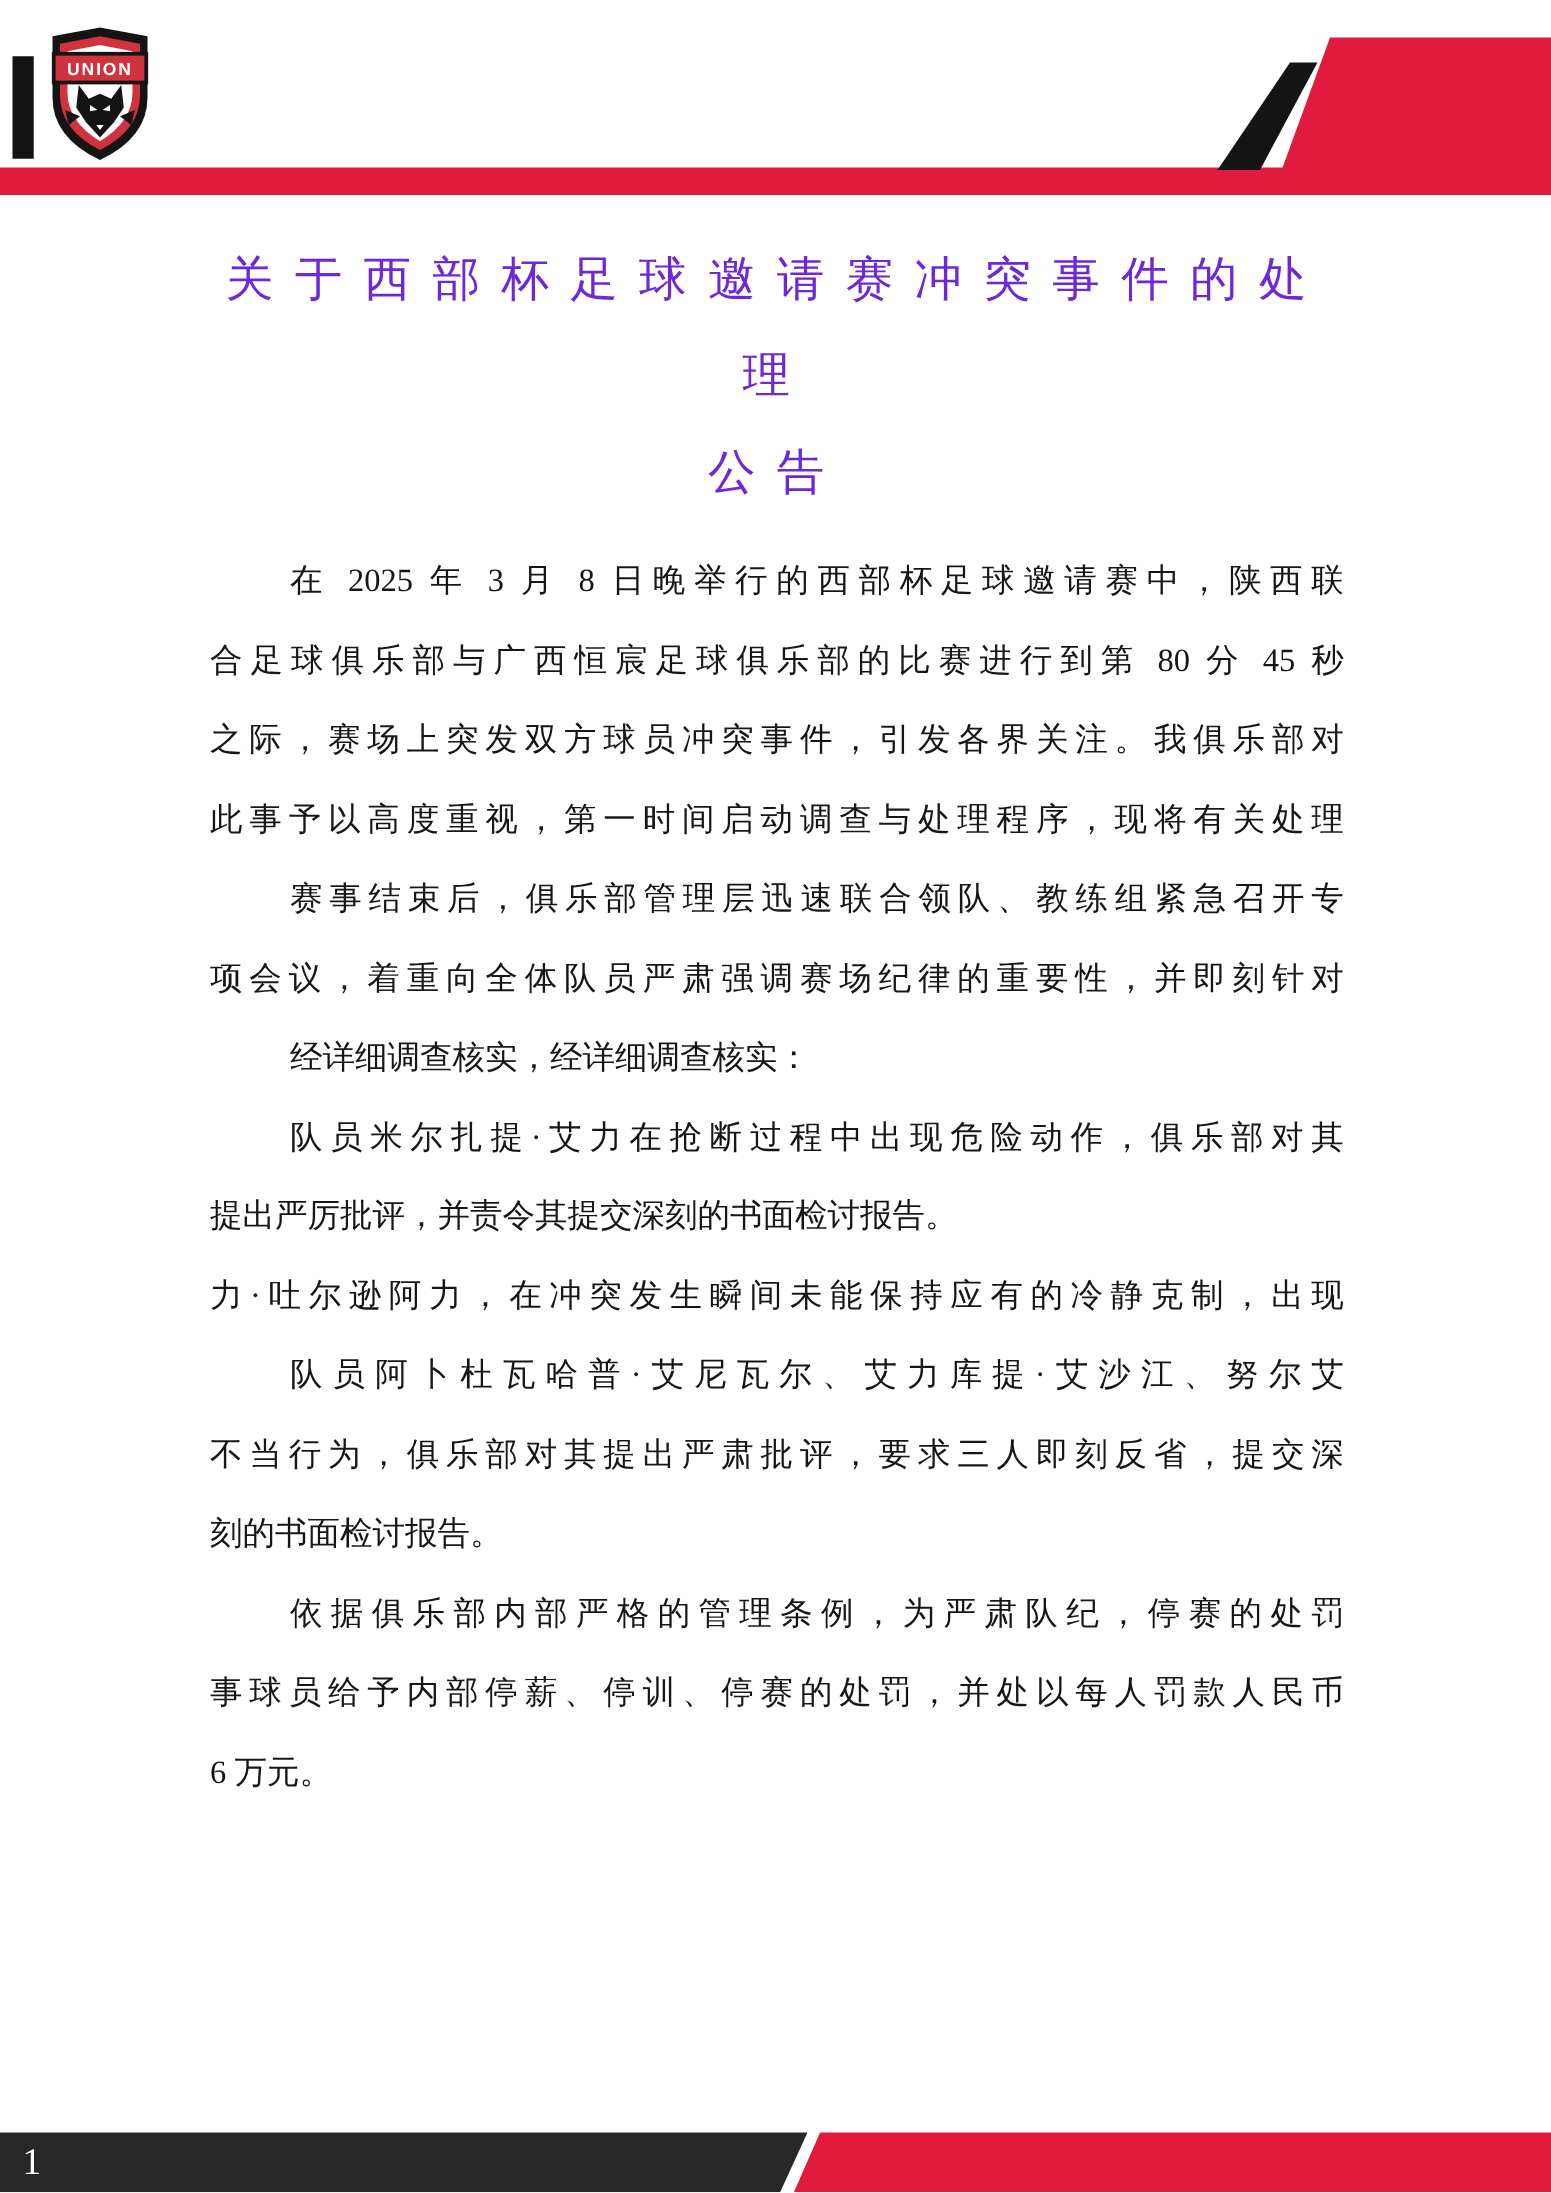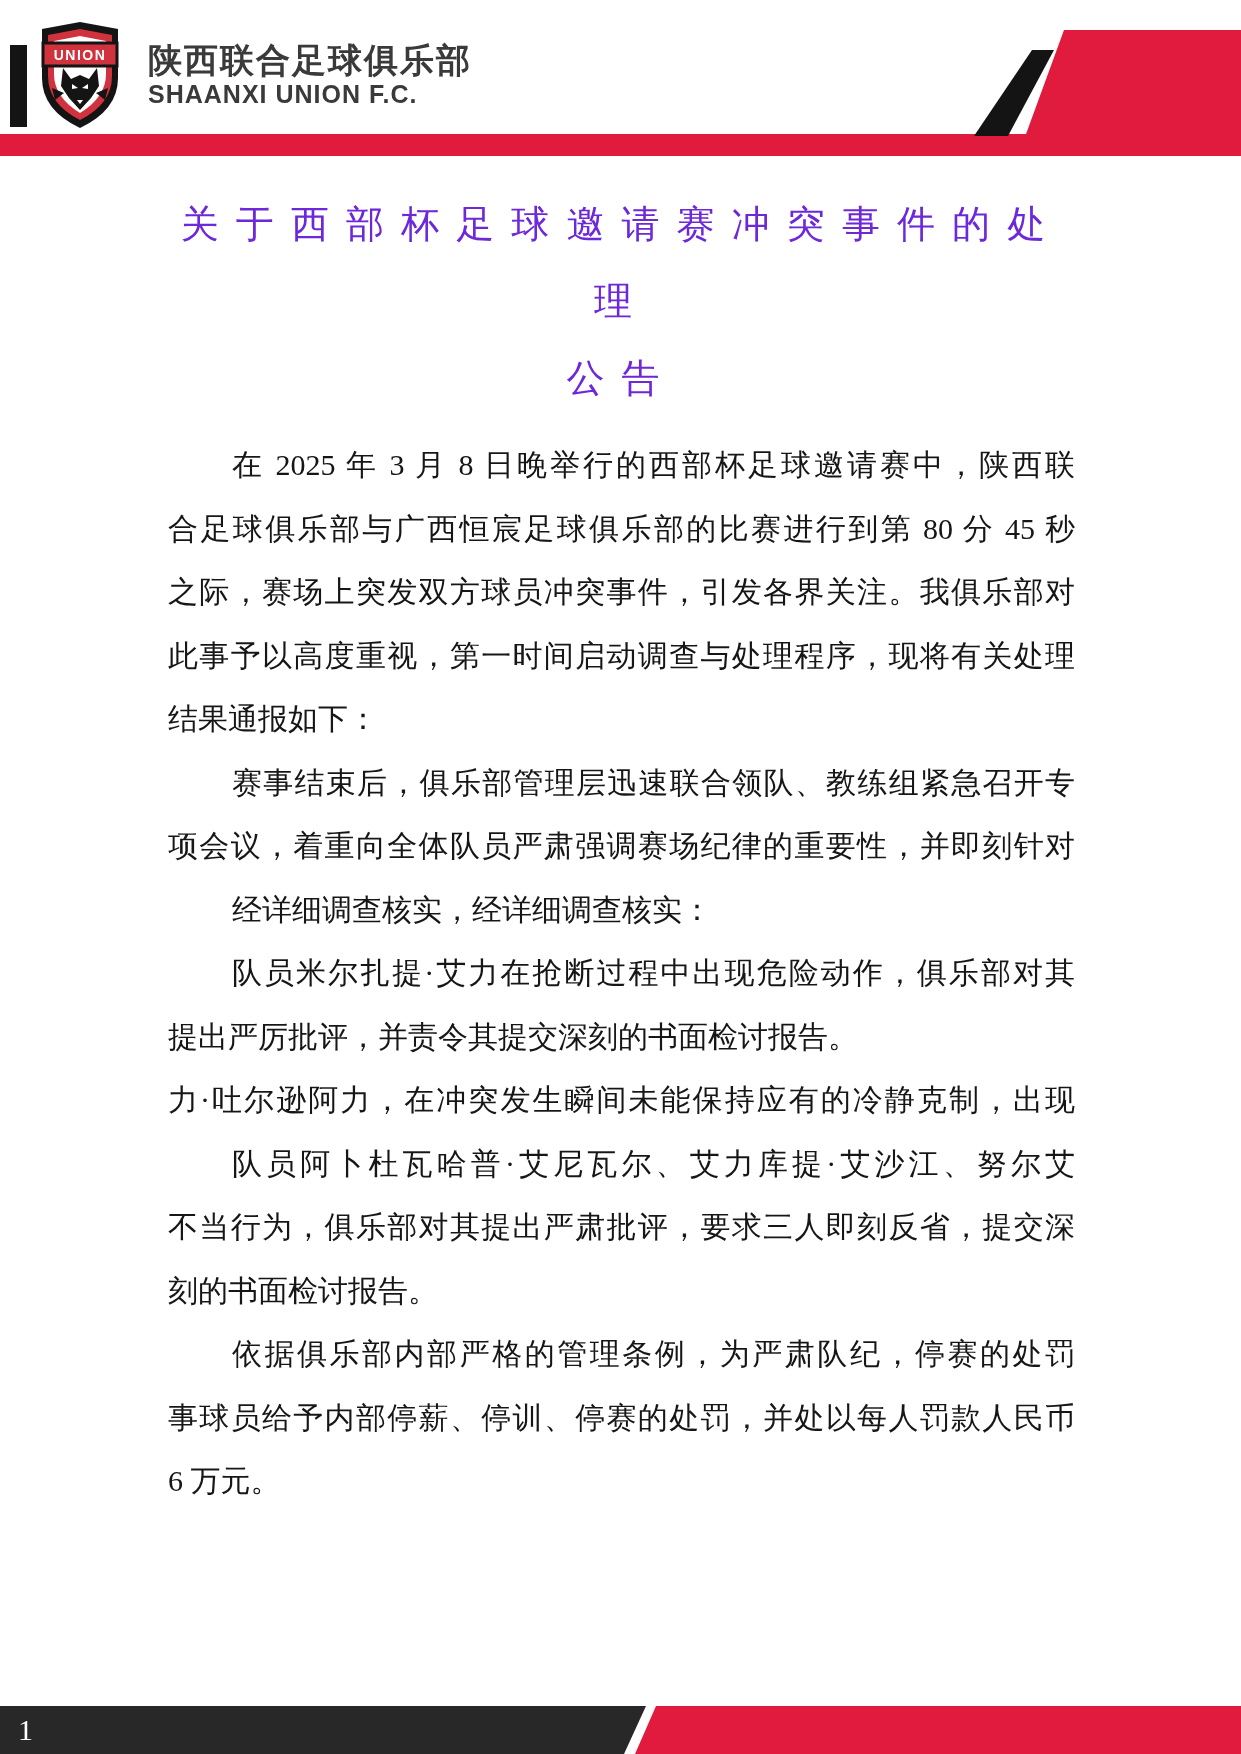--- a/index.html
+++ b/index.html
@@ -27,21 +27,21 @@
   }
 
   
   .content{position:absolute;left:168px;top:186px;width:907px;}
   .doc-title{
     margin:0 0 16px 0;
     font-size:38px;font-weight:400;color:#6d28d9;
     text-align:center;letter-spacing:0.45em;line-height:77px;
   }
   .doc-title .t-line{display:block;}
-  .doc-body{font-size:30px;color:#161616;}
+  .doc-body{font-size:26px;color:#161616;}
   .line{
     line-height:63.5px;
     text-align:justify;
     text-align-last:justify;
     white-space:nowrap;
   }
   .line.end{text-align-last:left;}
   .line.indent{text-indent:64px;}
 
   
@@ -78,38 +78,33 @@
       <g>
         <path d="M42 90 L31 78 L23 66 L25 48 L33 59 L42 55 L51 59 L59 48 L61 66 L53 78 Z" fill="#141414"></path>
         <polygon points="14,68 26,73 17,80" fill="#141414"></polygon>
         <polygon points="70,68 58,73 67,80" fill="#141414"></polygon>
         <polygon points="34,64 40,68 34,69" fill="#ffffff"></polygon>
         <polygon points="50,64 44,68 50,69" fill="#ffffff"></polygon>
         <polygon points="39,80 45,80 42,84" fill="#ffffff"></polygon>
       </g>
     </svg>
 
-    <div class="club-names">
-      <div class="club-name-zh">陕西联合足球俱乐部</div>
-      <div class="club-name-en">SHAANXI UNION F.C.</div>
-    </div>
   </div>
 
   <div class="content">
     <h1 class="doc-title">
       <span class="t-line">关于西部杯足球邀请赛冲突事件的处理</span>
       <span class="t-line">公告</span>
     </h1>
 
     <div class="doc-body">
       <div class="line indent">在 2025 年 3 月 8 日晚举行的西部杯足球邀请赛中，陕西联</div>
       <div class="line">合足球俱乐部与广西恒宸足球俱乐部的比赛进行到第 80 分 45 秒</div>
       <div class="line">之际，赛场上突发双方球员冲突事件，引发各界关注。我俱乐部对</div>
       <div class="line">此事予以高度重视，第一时间启动调查与处理程序，现将有关处理</div>
-      <div class="line end">结果通报如下：</div>
       <div class="line indent">赛事结束后，俱乐部管理层迅速联合领队、教练组紧急召开专</div>
       <div class="line">项会议，着重向全体队员严肃强调赛场纪律的重要性，并即刻针对</div>
       <div class="line indent end">经详细调查核实，经详细调查核实：</div>
       <div class="line indent">队员米尔扎提·艾力在抢断过程中出现危险动作，俱乐部对其</div>
       <div class="line end">提出严厉批评，并责令其提交深刻的书面检讨报告。</div>
       <div class="line">力·吐尔逊阿力，在冲突发生瞬间未能保持应有的冷静克制，出现</div>
       <div class="line indent">队员阿卜杜瓦哈普·艾尼瓦尔、艾力库提·艾沙江、努尔艾</div>
       <div class="line">不当行为，俱乐部对其提出严肃批评，要求三人即刻反省，提交深</div>
       <div class="line end">刻的书面检讨报告。</div>
       <div class="line indent">依据俱乐部内部严格的管理条例，为严肃队纪，停赛的处罚</div>

